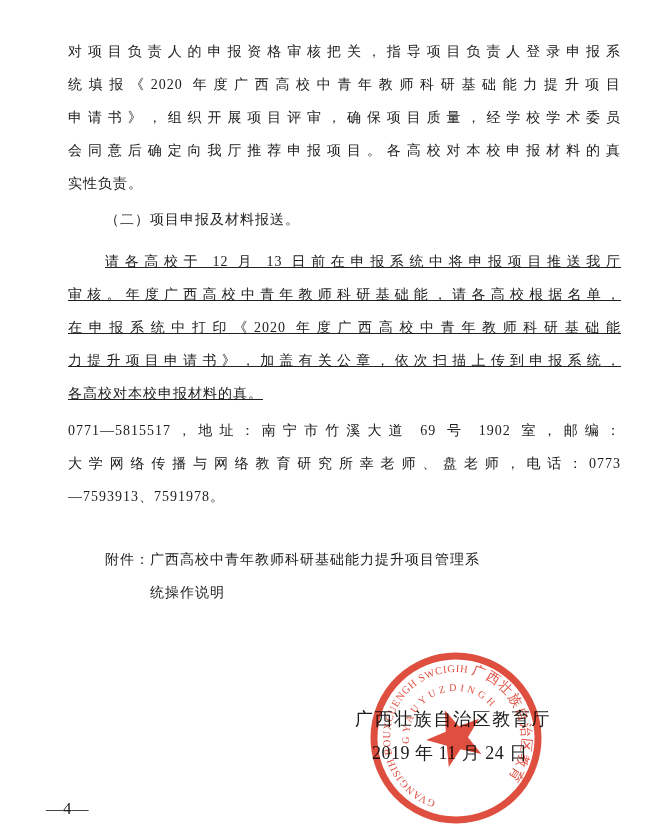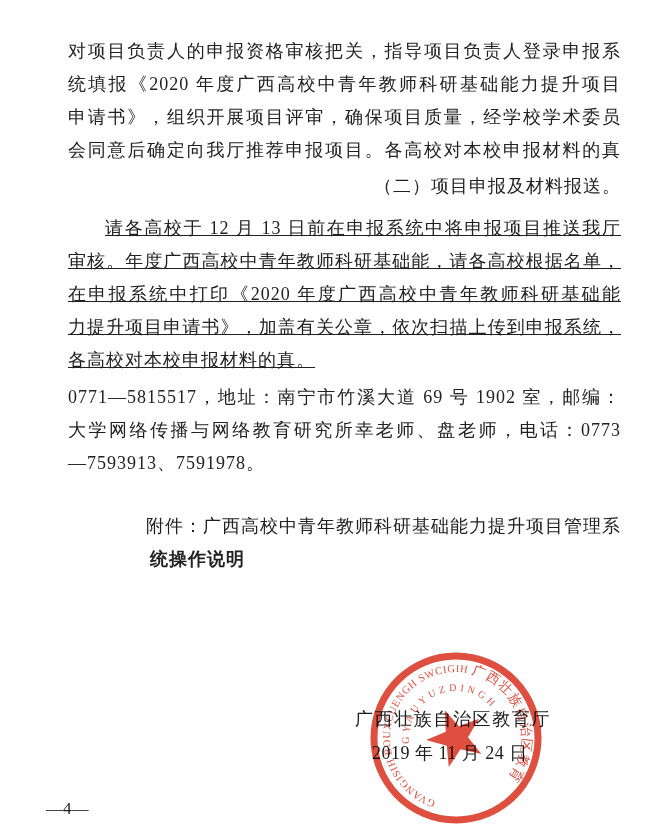--- a/index.html
+++ b/index.html
@@ -8,31 +8,31 @@
     background:#ffffff;
     font-family:"Liberation Serif","DejaVu Serif",serif;
     color:#212121;
     position:relative;
     overflow:hidden;
   }
   .page { position:absolute; inset:0; }
 
   .content { position:absolute; left:68px; top:35px; width:553px; }
   .line {
-    font-size:18px; line-height:33px; height:33px;
+    font-size:14px; line-height:33px; height:33px;
     letter-spacing:1px;
     white-space:nowrap;
   }
   .j  { text-align:justify; text-align-last:justify; text-justify:inter-character; white-space:normal; }
-  .ind { text-indent:37px;text-align:right; }
+  .ind { text-indent:37px; }
   .p2 { margin-top:3px; }
   .p3 { margin-top:9px;text-decoration:underline; }
   .p4 { margin-top:4px; }
   .att { margin-top:30px; }
-  .att-cont { padding-left:82px;font-weight:bold; }
+  .att-cont { padding-left:82px; }
 
   .sig-org {
     position:absolute; left:355px; top:706px;
     font-size:18px; letter-spacing:1.6px; line-height:26px;
     color:#1c1c1c; z-index:2;
   }
   .sig-date {
     position:absolute; left:372px; top:740px;
     font-size:18px; letter-spacing:0.5px; line-height:26px;
     color:#1c1c1c; z-index:2;
@@ -59,20 +59,21 @@
 <body>
 
 <div class="page">
 
   <div class="content">
     <div class="para">
       <div class="line j">对项目负责人的申报资格审核把关，指导项目负责人登录申报系</div>
       <div class="line j">统填报《2020 年度广西高校中青年教师科研基础能力提升项目</div>
       <div class="line j">申请书》，组织开展项目评审，确保项目质量，经学校学术委员</div>
       <div class="line j">会同意后确定向我厅推荐申报项目。各高校对本校申报材料的真</div>
+      <div class="line">实性负责。</div>
     </div>
     <div class="para p2">
       <div class="line ind">（二）项目申报及材料报送。</div>
     </div>
     <div class="para p3">
       <div class="line j ind">请各高校于 12 月 13 日前在申报系统中将申报项目推送我厅</div>
       <div class="line j">审核。年度广西高校中青年教师科研基础能，请各高校根据名单，</div>
       <div class="line j">在申报系统中打印《2020 年度广西高校中青年教师科研基础能</div>
       <div class="line j">力提升项目申请书》，加盖有关公章，依次扫描上传到申报系统，</div>
       <div class="line">各高校对本校申报材料的真。</div>

